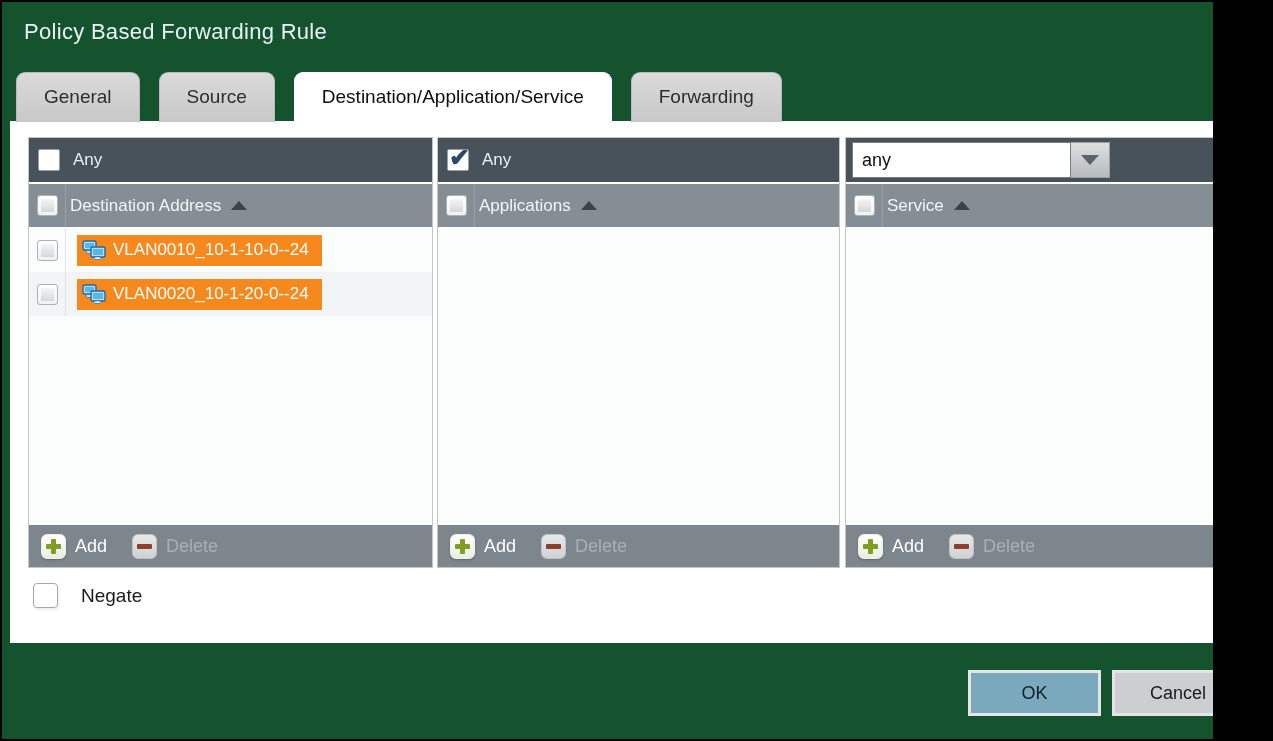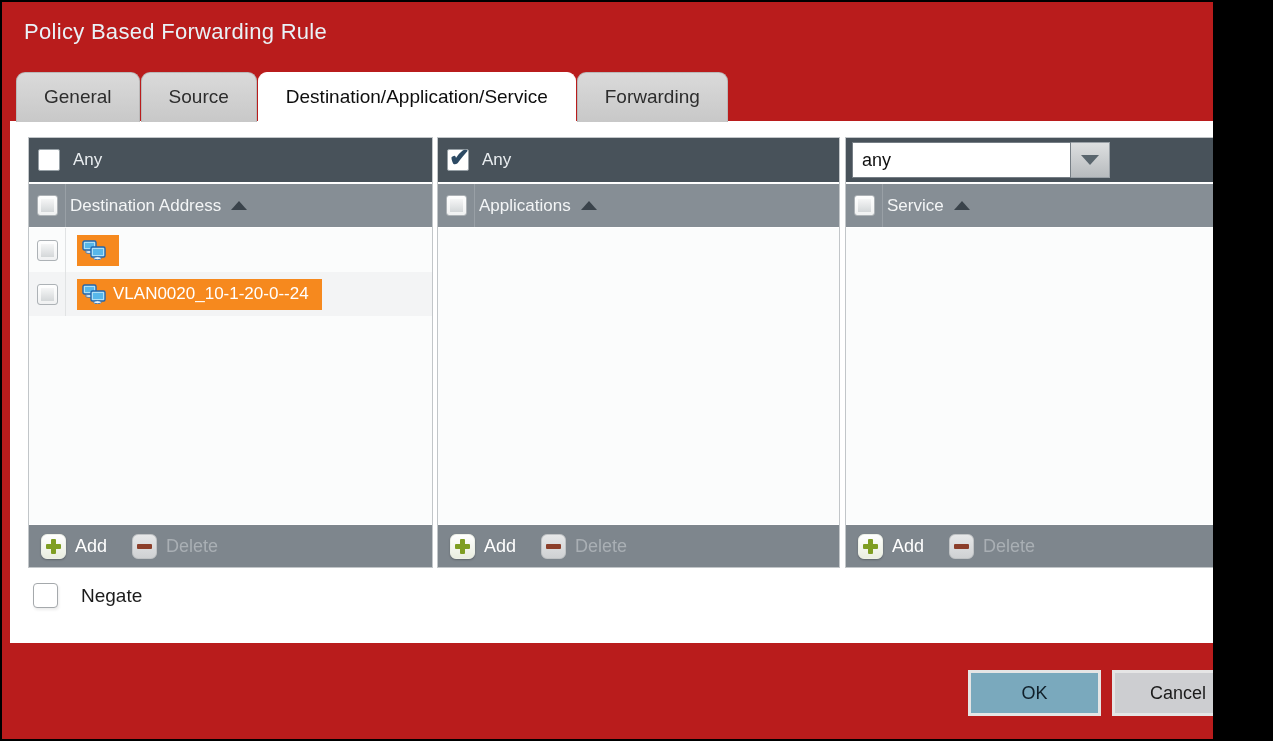--- a/index.html
+++ b/index.html
@@ -1,26 +1,26 @@
 <!DOCTYPE html>
 <html><head>
 <meta charset="utf-8">
 <style>
   html,body{margin:0;padding:0;background:#000;}
   *{box-sizing:border-box;}
-  .screen{position:relative;width:1215px;height:741px;background:#b91c1c;border:2px solid #000;
+  .screen{position:relative;width:1215px;height:741px;background:#14532d;border:2px solid #000;
     font-family:"Liberation Sans",sans-serif;overflow:hidden;}
   
   .title{position:absolute;left:22px;top:17px;font-size:22px;color:#e9f2f7;letter-spacing:.3px;}
   .help{position:absolute;left:1228px;top:15px;width:28px;height:28px;border-radius:50%;
     background:radial-gradient(circle at 35% 30%, #c9e6f6, #5697c4 55%, #2e6f9f);
     border:2px solid #dceef9;box-shadow:0 0 6px rgba(235,248,255,.85);
     color:#eaf6ff;font-weight:bold;font-size:17px;text-align:center;line-height:25px;cursor:pointer;}
   
-  .tabs{position:absolute;left:14px;top:70px;height:50px;display:flex;gap:1px;z-index:3;}
+  .tabs{position:absolute;left:14px;top:70px;height:50px;display:flex;gap:19px;z-index:3;}
   .tab{height:50px;line-height:48px;padding:0 27px;background:linear-gradient(#dadada,#c8c8c8);
     color:#2d2d2d;font-size:19px;border-radius:9px 9px 0 0;border:1px solid #b9b9b9;border-bottom:none;cursor:pointer;}
   .tab.active{background:#fff;color:#0e0e0e;border-color:#fff;height:51px;}
   
   .panel{position:absolute;left:8px;top:119px;width:1257px;height:522px;background:#fff;z-index:2;}
   
   .col{position:absolute;top:16px;height:431px;display:flex;flex-direction:column;border:1px solid #c2c6c9;}
   .col1{left:18px;width:405px;}
   .col2{left:427px;width:403px;}
   .col3{left:835px;width:403px;}
@@ -112,20 +112,21 @@
           </span>
           <span class="chip">
             <svg class="neticon" width="24" height="20" viewBox="0 0 24 20">
               <rect x="1" y="1" width="13" height="9" rx="1.5" fill="#aee0f6" stroke="#1f66ae" stroke-width="1.4"></rect>
               <rect x="3" y="3" width="9" height="5" fill="#57b7ea"></rect>
               <ellipse cx="7" cy="12" rx="3.4" ry="1.4" fill="#e8f4fb" stroke="#1f66ae" stroke-width="0.8"></ellipse>
               <rect x="9" y="7" width="14" height="10" rx="1.5" fill="#aee0f6" stroke="#1f66ae" stroke-width="1.4"></rect>
               <rect x="11" y="9" width="10" height="6" fill="#57b7ea"></rect>
               <ellipse cx="15.5" cy="18.2" rx="3.8" ry="1.5" fill="#e8f4fb" stroke="#1f66ae" stroke-width="0.8"></ellipse>
             </svg>
+            <span>VLAN0010_10-1-10-0--24</span>
           </span>
         </div>
         <div class="lrow alt">
           <span class="cbcell">
             <span class="cb-bevel"></span>
           </span>
           <span class="chip">
             <svg class="neticon" width="24" height="20" viewBox="0 0 24 20">
               <rect x="1" y="1" width="13" height="9" rx="1.5" fill="#aee0f6" stroke="#1f66ae" stroke-width="1.4"></rect>
               <rect x="3" y="3" width="9" height="5" fill="#57b7ea"></rect>

